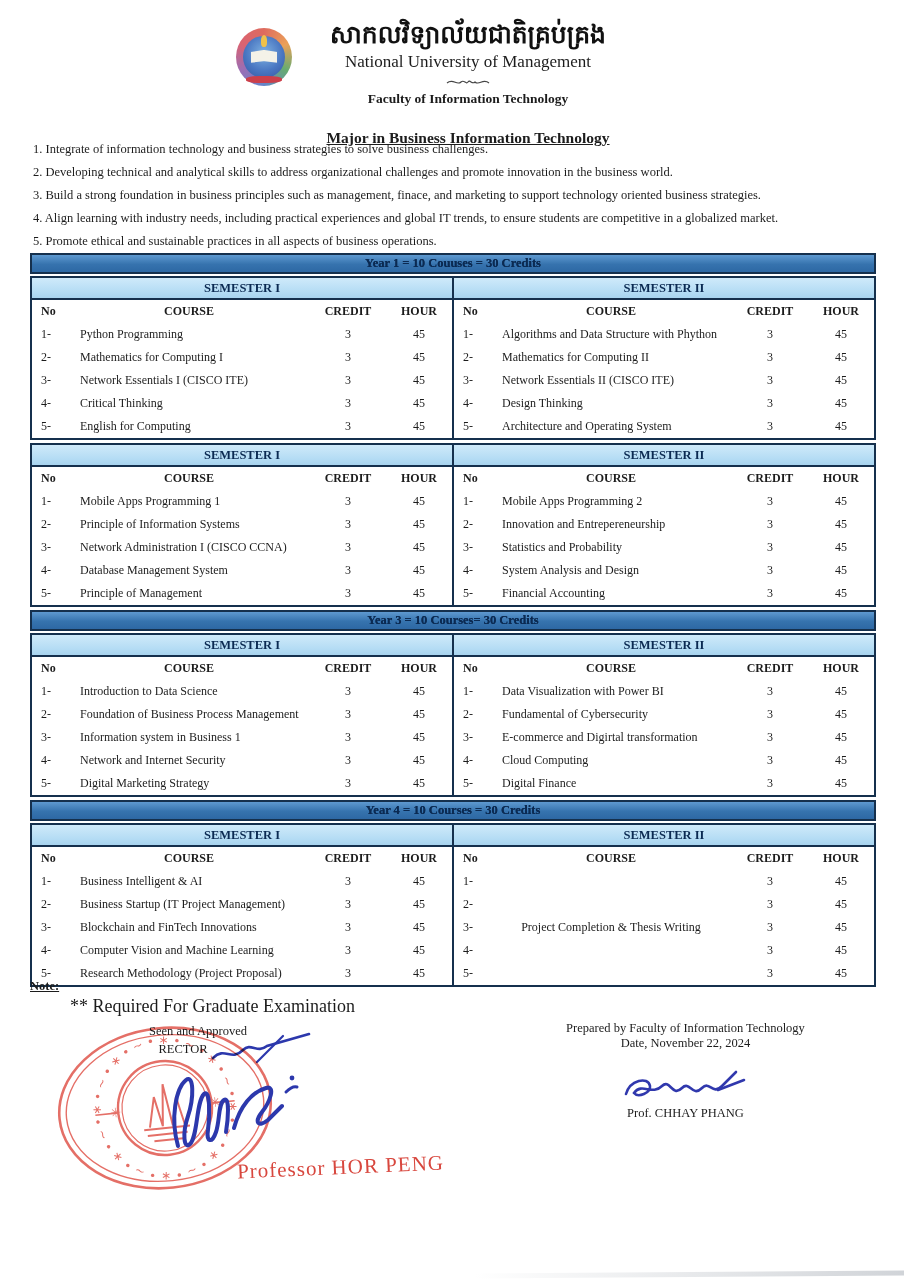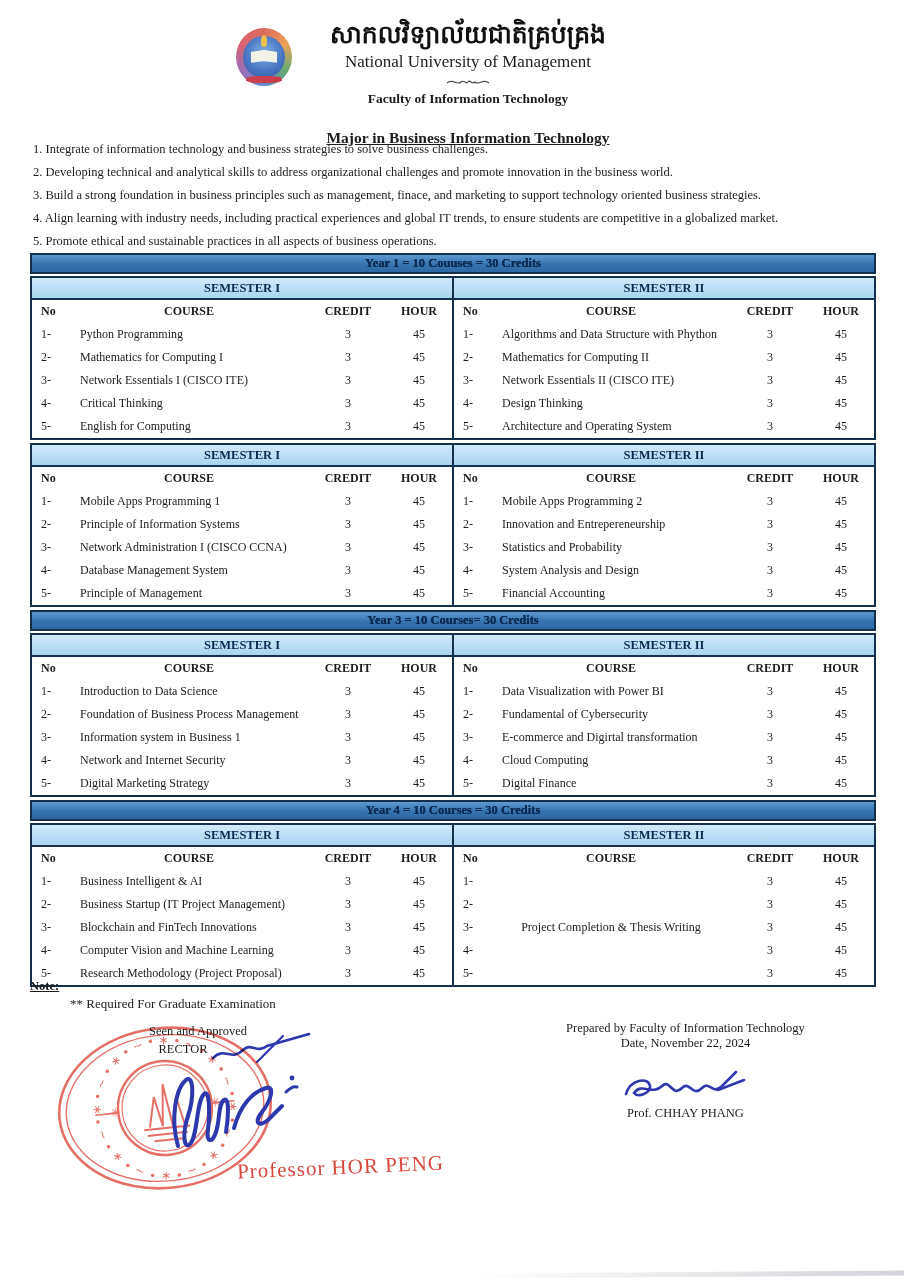--- a/index.html
+++ b/index.html
@@ -51,21 +51,21 @@
   .data-row{height:23px;font-size:12px;}
   .c-no{width:36px;padding-left:9px;box-sizing:border-box;text-align:left;}
   .c-course{flex:1;text-align:center;}
   .r-course{text-align:left;padding-left:12px;box-sizing:border-box;}
   .r-course.center{text-align:center;padding-left:0;}
   .c-credit{width:76px;text-align:center;}
   .c-hour{width:66px;text-align:center;}
 
   
   .note-label{position:absolute;left:30px;top:979px;font-size:12.5px;font-weight:bold;text-decoration:underline;}
-  .note-item{position:absolute;left:70px;top:996px;font-size:13px;}
+  .note-item{position:absolute;left:70px;top:996px;font-size:18px;}
 
   .seen{position:absolute;left:118px;top:1024px;width:160px;text-align:center;font-size:12.5px;}
   .rector{position:absolute;left:118px;top:1042px;width:130px;text-align:center;font-size:12.5px;}
   .stamp{position:absolute;left:52px;top:1022px;width:226px;height:172px;transform:rotate(-6deg);opacity:.85;mix-blend-mode:multiply;}
   .sig-rector-flick{position:absolute;left:205px;top:1028px;width:110px;height:40px;}
   .sig-rector-main{position:absolute;left:150px;top:1058px;width:150px;height:105px;}
   .hor-peng{position:absolute;left:237px;top:1155px;font-size:21px;color:#d8473e;letter-spacing:1px;
             transform:rotate(-2.5deg);white-space:nowrap;}
 
   .prepared{position:absolute;left:538px;top:1021px;width:295px;text-align:center;font-size:12.5px;line-height:15px;}

